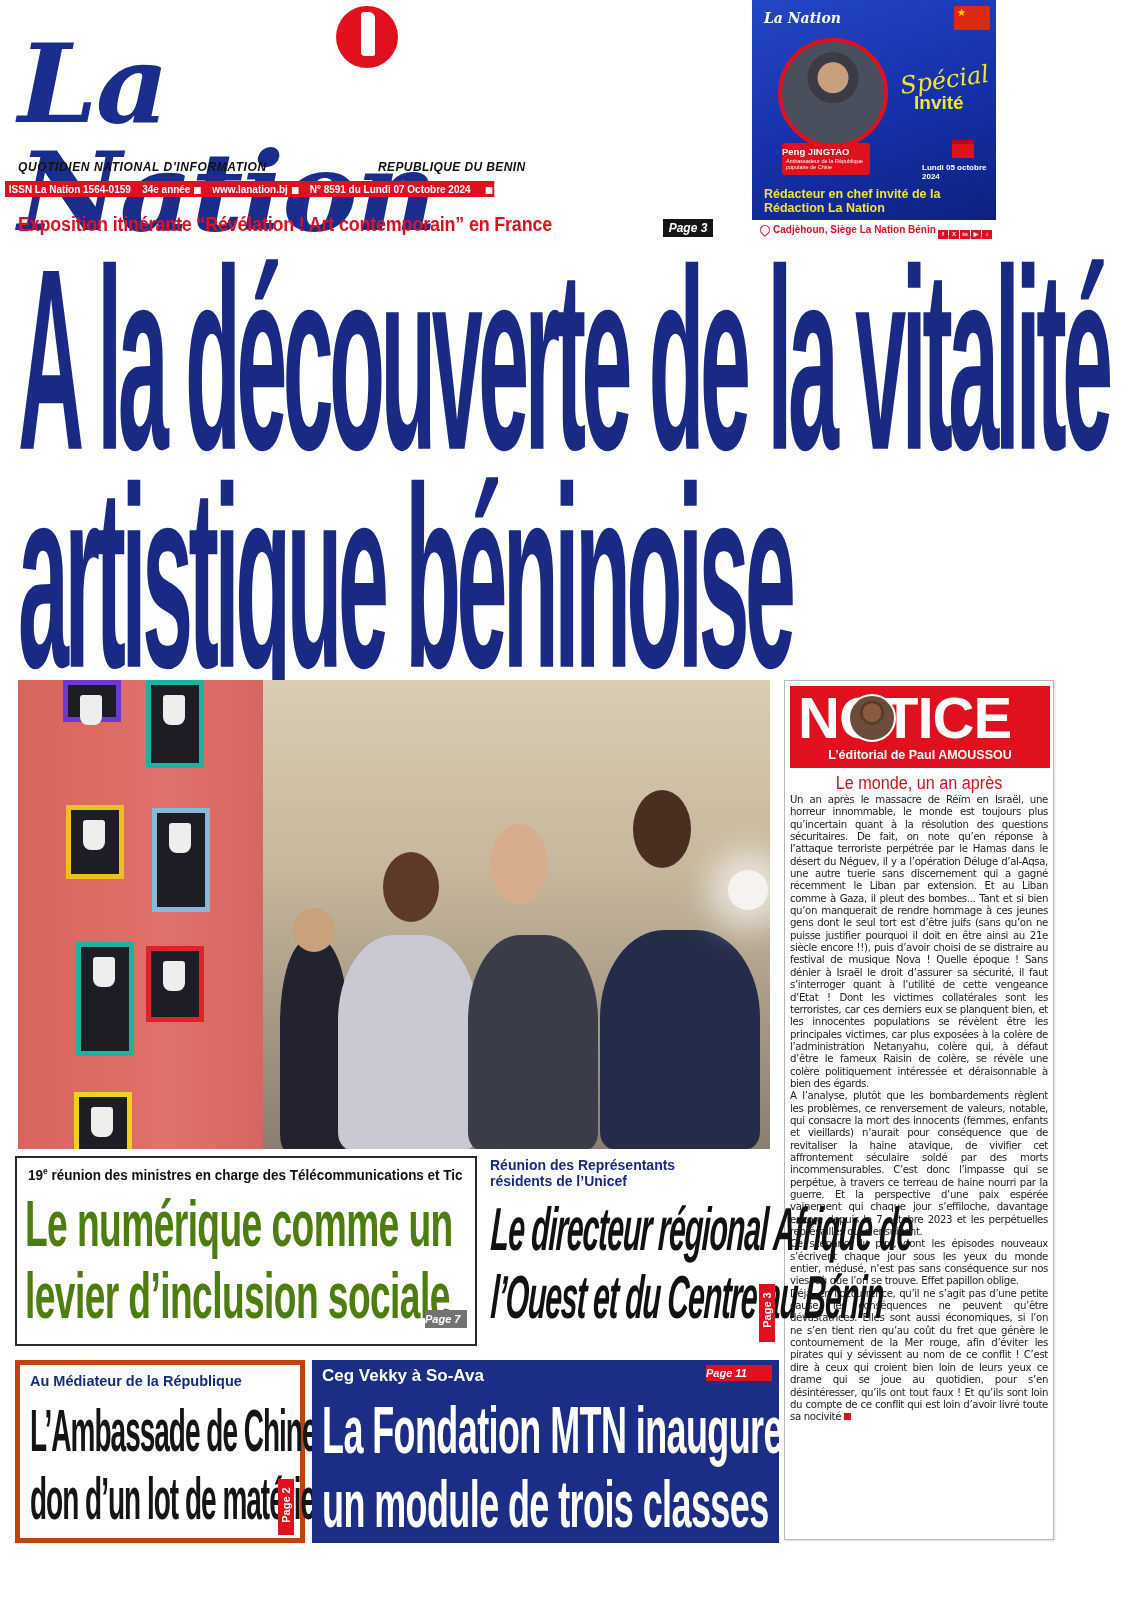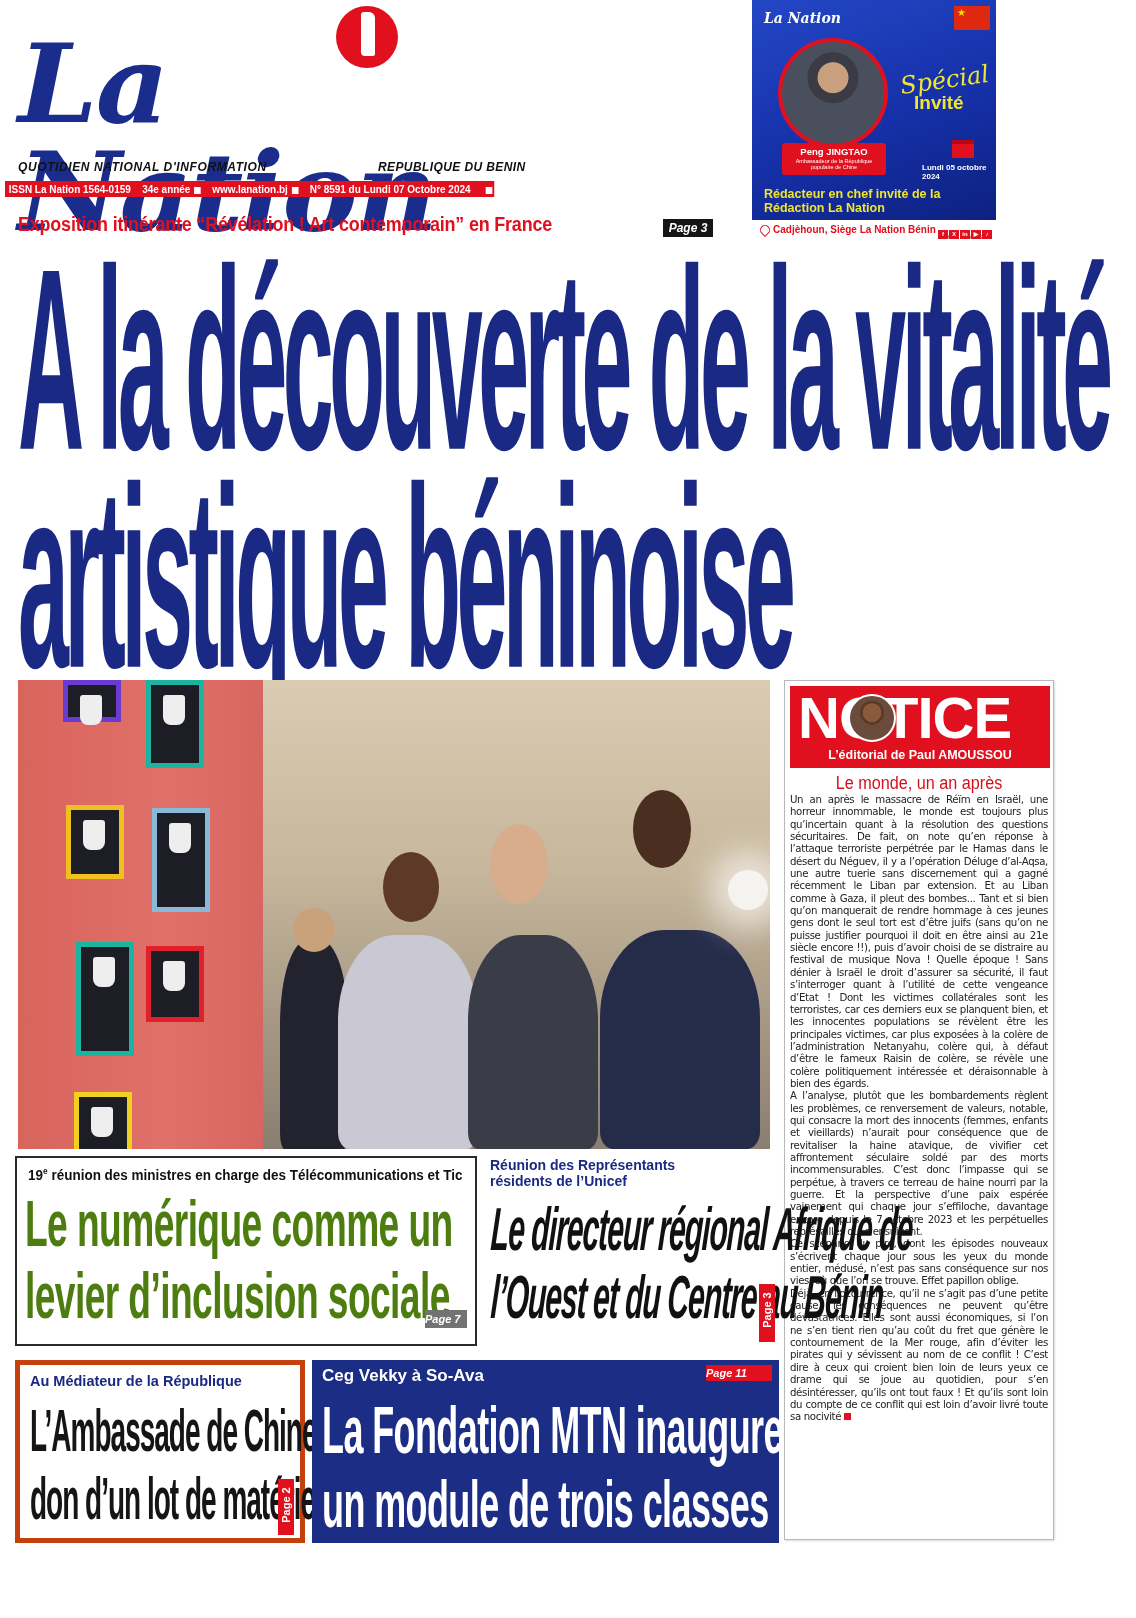--- a/index.html
+++ b/index.html
@@ -19,21 +19,21 @@
 
   #teaser { left: 18px; top: 213px; font-size: 19.5px; font-weight: bold; color: #e0101f; white-space: nowrap; transform: scaleX(0.92); transform-origin: left; letter-spacing: -0.2px; }
   #teaser-page { left: 663px; top: 219px; width: 50px; height: 18px; background: #151515; color: #fff; font-size: 12px; font-weight: bold; font-style: italic; text-align: center; line-height: 18px; }
 
   
   #ad { left: 752px; top: 0; width: 244px; height: 220px; background: linear-gradient(160deg, #2447c6 0%, #1530a8 55%, #0e2180 100%); overflow: hidden; }
   #ad-brand { left: 12px; top: 10px; font-family: "DejaVu Serif", serif; font-weight: bold; font-style: italic; color: #fff; font-size: 14px; }
   #ad-flag { left: 202px; top: 6px; width: 36px; height: 24px; background: #de2910; }
   #ad-flag::before { content: "★"; position: absolute; left: 3px; top: 1px; color: #ffde00; font-size: 10px; }
   #ad-photo { left: 26px; top: 38px; width: 110px; height: 110px; border-radius: 50%; border: 4px solid #e0101f; background: radial-gradient(circle at 50% 35%, #c9a07e 0 18%, #3b3b45 19% 30%, #4a4f5e 31% 100%); }
-  #ad-name-box { left: 30px; top: 143px; width: 104px; height: 32px; background: #e0101f; border-radius: 3px; text-align: center; color: #fff; }
+  #ad-name-box { left: 30px; top: 143px; width: 88px; height: 32px; background: #e0101f; border-radius: 3px; text-align: left; color: #fff; }
   #ad-name { display: block; font-size: 9.5px; font-weight: bold; padding-top: 3px; }
   #ad-role { display: block; font-size: 5.5px; line-height: 6px; padding: 1px 4px; }
   #ad-special { left: 148px; top: 66px; font-family: "DejaVu Serif", serif; font-style: italic; color: #f0e530; font-size: 24px; transform: rotate(-8deg); }
   #ad-invite { left: 162px; top: 92px; font-weight: bold; color: #f0e530; font-size: 19px; }
   #ad-cal { left: 200px; top: 140px; width: 22px; height: 18px; background: #e0101f; border-top: 4px solid #b50814; }
   #ad-date { left: 170px; top: 163px; color: #fff; font-size: 8px; font-weight: bold; }
   #ad-headline { left: 12px; top: 187px; color: #f0e530; font-size: 12.5px; font-weight: bold; line-height: 14px; width: 230px; }
   #ad-location { left: 760px; top: 224px; color: #e0101f; font-size: 10px; font-weight: bold; white-space: nowrap; }
   #ad-location .pin { display: inline-block; width: 10px; height: 10px; border: 1.5px solid #e0101f; border-radius: 50% 50% 50% 0; transform: rotate(-45deg); margin-right: 3px; vertical-align: middle; }
   #ad-follow { left: 938px; top: 220px; color: #e0101f; font-size: 7.5px; margin-top: 12px; }

